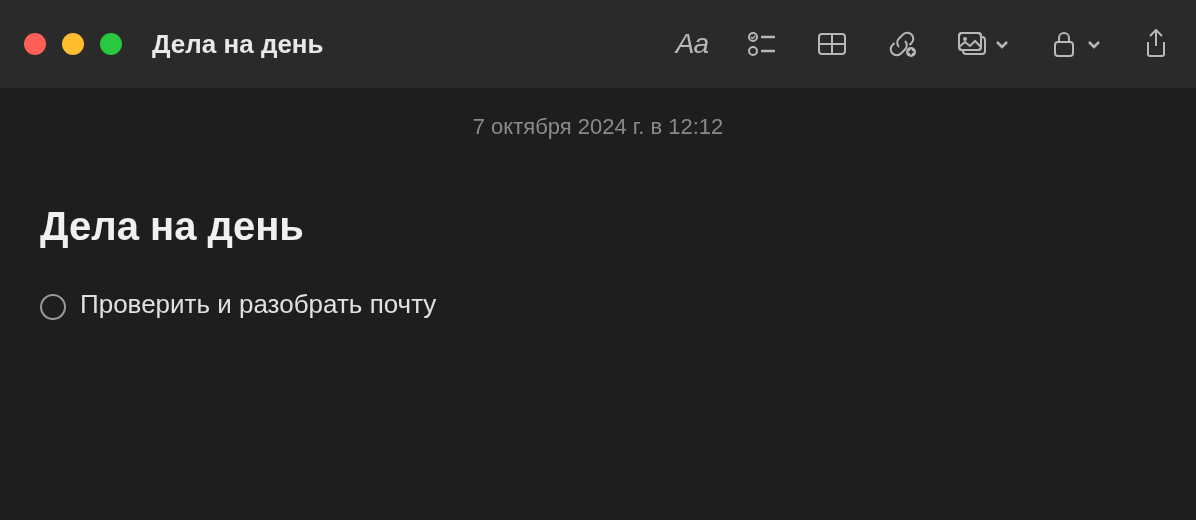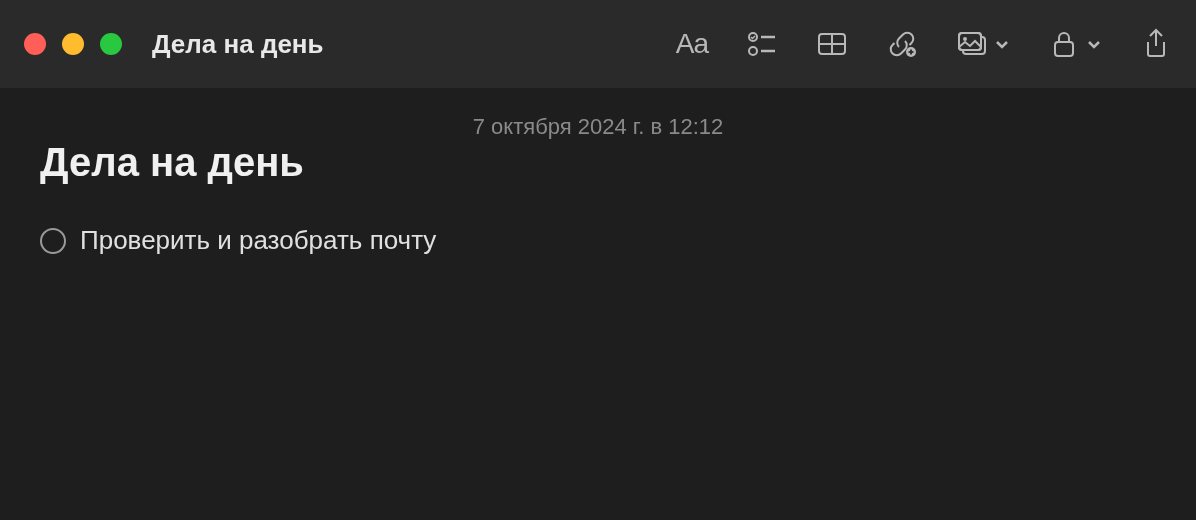--- a/index.html
+++ b/index.html
@@ -43,20 +43,21 @@
       margin-left: 12px;
     }
     .toolbar-spacer {
       flex: 1;
     }
     .toolbar-actions {
       display: flex;
       align-items: flex-start;
       gap: 38px;
       color: #b8b8b8;
+      font-style: italic;
     }
     .toolbar-btn {
       display: flex;
       align-items: center;
       gap: 6px;
       cursor: pointer;
       color: #b8b8b8;
     }
     .toolbar-btn svg {
       width: 32px;
@@ -70,36 +71,37 @@
       height: 16px;
       stroke-width: 2.5;
     }
     .content {
       padding: 26px 40px;
     }
     .timestamp {
       text-align: center;
       font-size: 22px;
       color: #8a8a8a;
+      margin-bottom: 64px;
     }
     .note-title {
       font-size: 40px;
       font-weight: 700;
       color: #f0f0f0;
       margin-bottom: 40px;
     }
     .section-heading {
       font-size: 26px;
       font-weight: 600;
       color: #e8e8e8;
       margin-bottom: 10px;
     }
     .checklist-item {
       display: flex;
-      align-items: center;
+      align-items: flex-end;
       gap: 14px;
     }
     .checkbox {
       width: 26px;
       height: 26px;
       border: 2.5px solid #9a9a9a;
       border-radius: 50%;
       flex-shrink: 0;
       cursor: pointer;
     }

